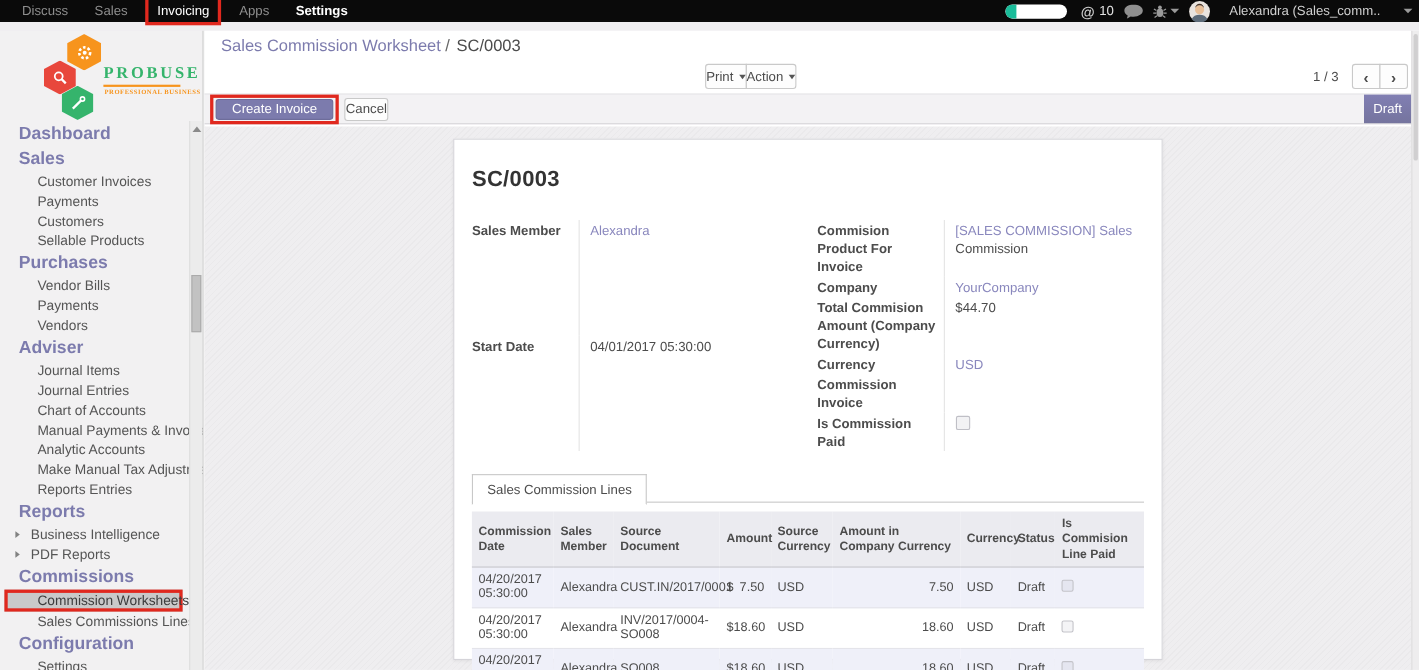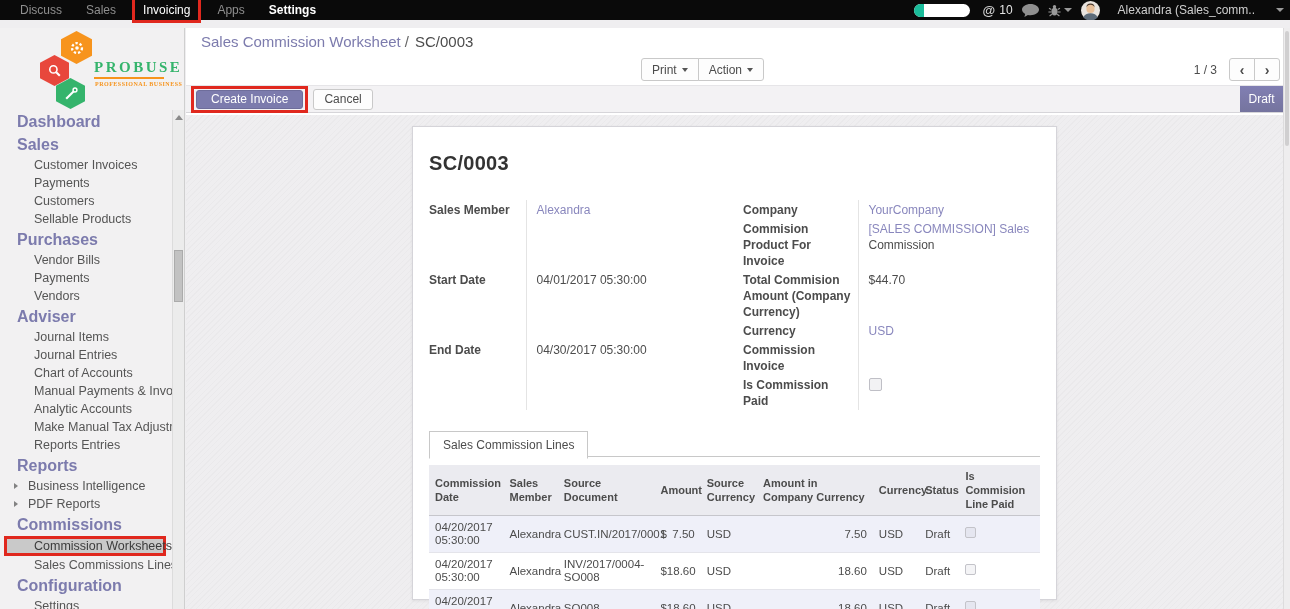--- a/index.html
+++ b/index.html
@@ -44,21 +44,21 @@
   .main { position:absolute; left:186px; top:28px; right:0; bottom:0; background:#fff; }
   .pg-scroll { position:absolute; right:0; top:0; width:7px; bottom:0; background:#eeedee; border-left:1px solid #dddcdd; z-index:40; }
   .pg-thumb { position:absolute; top:3px; left:1px; width:4px; height:115px; background:#d0cfd0; border-radius:2px; }
 
   .crumb-row { height:27px; display:flex; align-items:center; padding-left:15px; background:#fff; }
   .crumb-link { color:#7c7bad; font-size:15px; cursor:pointer; }
   .crumb-sep { color:#666; font-size:15px; margin:0 6px 0 4px; }
   .crumb-cur { color:#4c4c4c; font-size:15px; }
 
   .actions-row { height:30px; background:#fff; position:relative; }
-  .btn { background:#fdfdfd; border:1px solid #c9c9c9; border-radius:3px; color:#4c4c4c; font-size:12px; font-family:inherit; height:23px; padding:0 10px; cursor:pointer; }
+  .btn { background:#fdfdfd; border:1px solid #c9c9c9; border-radius:3px; color:#4c4c4c; font-size:12px; font-family:inherit; height:23px; padding:0 0; cursor:pointer; }
   .btn .dcaret { display:inline-block; width:0; height:0; border-left:3.5px solid transparent; border-right:3.5px solid transparent; border-top:4px solid #555; margin-left:5px; vertical-align:middle; }
   .bgrp { position:absolute; left:455px; top:3px; display:flex; }
   .bgrp .btn + .btn { margin-left:-1px; border-top-left-radius:0; border-bottom-left-radius:0; }
   .bgrp .btn:first-child { border-top-right-radius:0; border-bottom-right-radius:0; }
   .pager { position:absolute; right:10px; top:3px; display:flex; align-items:center; }
   .pager-txt { font-size:12px; color:#4c4c4c; margin-right:12px; }
   .pager .btn { width:26px; padding:0; font-size:14px; font-weight:bold; line-height:20px; }
   .pager .btn + .btn { margin-left:-1px; border-top-left-radius:0; border-bottom-left-radius:0; }
   .pager .btn:nth-child(2) { border-top-right-radius:0; border-bottom-right-radius:0; }
 
@@ -232,36 +232,32 @@
         <table class="grp grp-l">
           <tbody>
               <tr>
             <td class="lbl">Sales Member</td>
             <td class="val"><span class="lnk">Alexandra</span></td>
           </tr>
           <tr>
             <td class="lbl">Start Date</td>
             <td class="val">04/01/2017 05:30:00</td>
           </tr>
-          <tr>
-            <td class="lbl">End Date</td>
-            <td class="val">04/30/2017 05:30:00</td>
-          </tr>
         </tbody>
           </table>
 
         <table class="grp grp-r grp-r-tbl">
           <tbody>
               <tr>
+            <td class="lbl">Commision Product For Invoice</td>
+            <td class="val"><span class="lnk">[SALES COMMISSION] Sales</span><br><span>Commission</span></td>
+          </tr>
+          <tr>
             <td class="lbl">Company</td>
             <td class="val"><span class="lnk">YourCompany</span></td>
-          </tr>
-          <tr>
-            <td class="lbl">Commision Product For Invoice</td>
-            <td class="val"><span class="lnk">[SALES COMMISSION] Sales</span><br><span>Commission</span></td>
           </tr>
           <tr>
             <td class="lbl">Total Commision Amount (Company Currency)</td>
             <td class="val">$44.70</td>
           </tr>
           <tr>
             <td class="lbl">Currency</td>
             <td class="val"><span class="lnk">USD</span></td>
           </tr>
           <tr>

